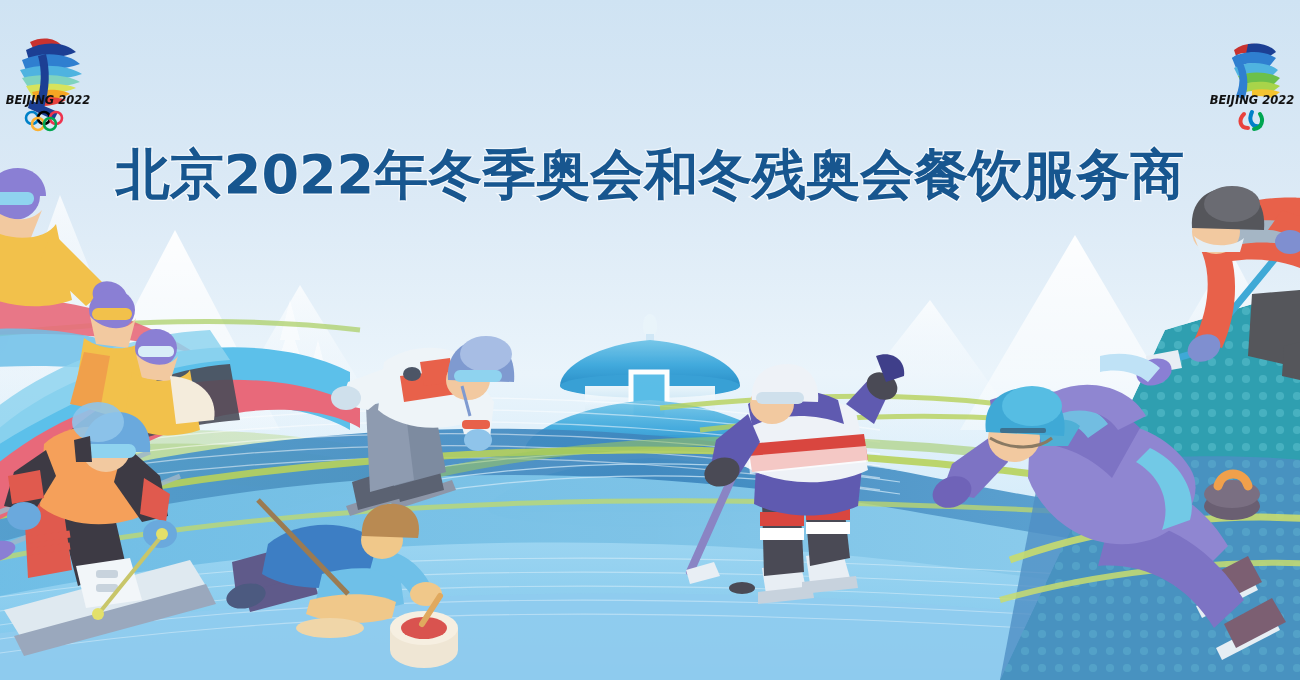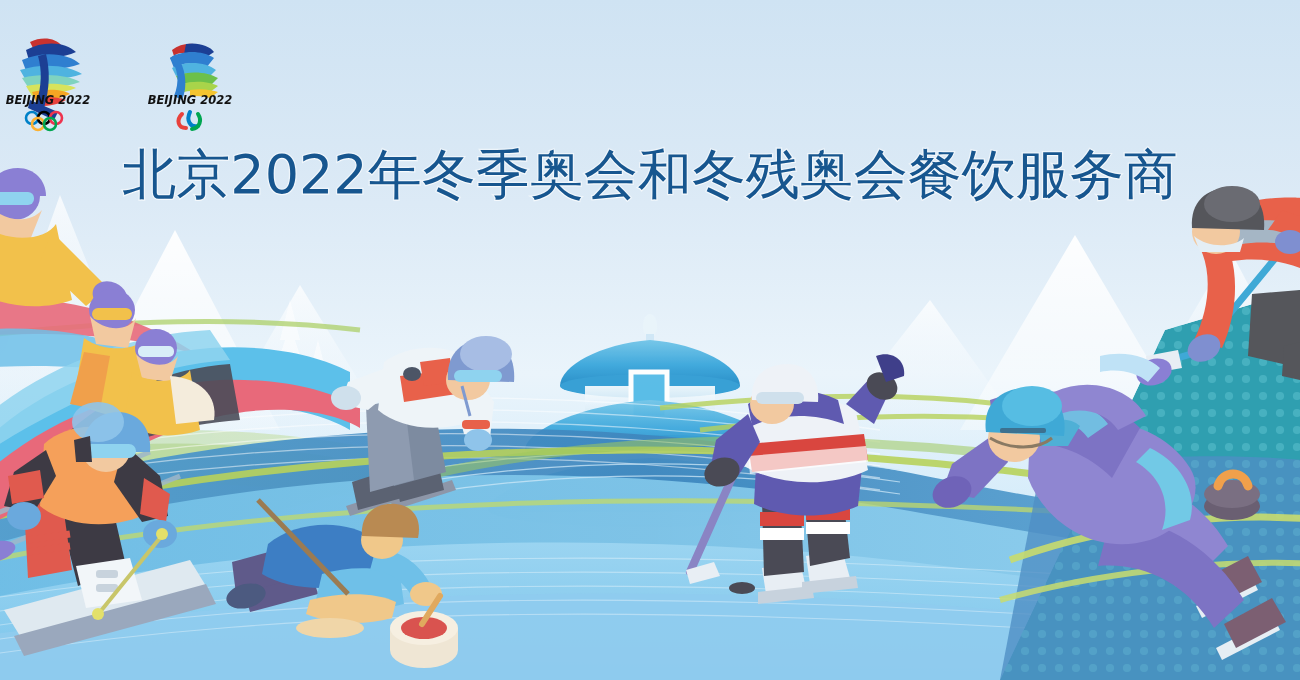--- a/index.html
+++ b/index.html
@@ -10,35 +10,35 @@
     width:1300px;height:680px;
     overflow:hidden;
     background:linear-gradient(180deg,#cfe3f3 0%,#d6e9f6 22%,#e3f0f9 45%,#eaf4fb 62%,#dff0fb 75%,#bfe2f6 88%,#9ed3f1 100%);
   }
   .layer{position:absolute;inset:0;}
   .layer svg{display:block;width:1300px;height:680px;}
 
   
   .emblems{
     position:absolute;left:0;right:0;top:30px;
-    display:flex;justify-content:flex-start;align-items:flex-start;gap:46px;
+    display:flex;justify-content:space-between;align-items:flex-start;gap:46px;
     z-index:40;
   }
   .emblem{width:96px;height:106px;position:relative;}
   .emblem svg{display:block;width:96px;height:106px;}
 
   
   .title-wrap{
     position:absolute;left:0;right:0;top:144px;
     text-align:center;z-index:45;
   }
   .title{
     display:inline-block;
     font-family:"DejaVu Sans","Liberation Sans",sans-serif;
-    font-weight:normal;
+    font-weight:bold;
     font-size:54px;
     line-height:62px;
     letter-spacing:0px;
     color:#17568f;
     -webkit-text-stroke:2.5px rgba(255,255,255,0.55);
     paint-order:stroke fill;
     text-shadow:0 1px 0 rgba(255,255,255,0.55);
     white-space:nowrap;
   }
 </style>

